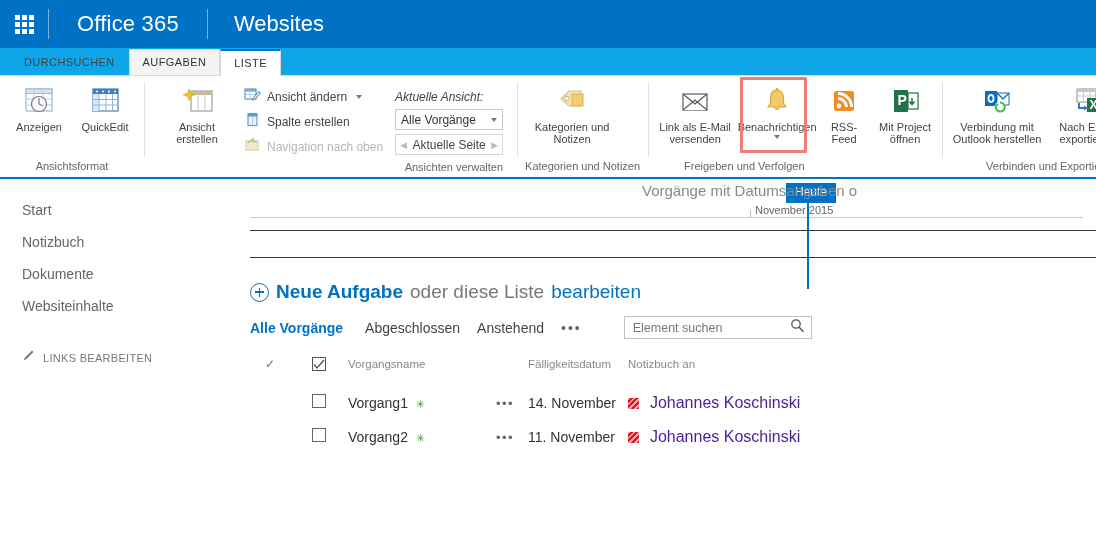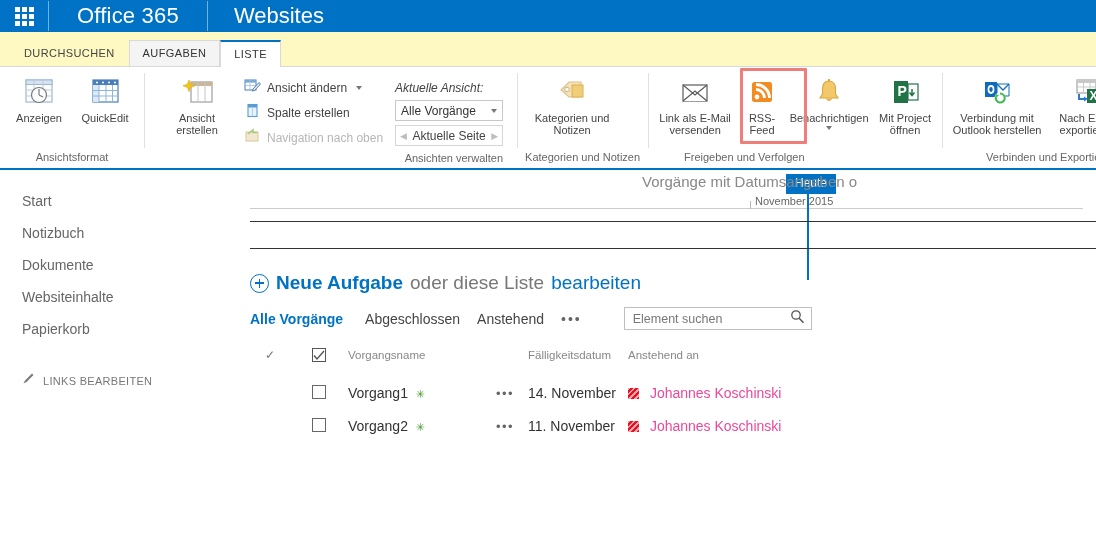--- a/index.html
+++ b/index.html
@@ -5,21 +5,21 @@
   * { box-sizing: border-box; margin: 0; padding: 0; }
   html, body {
     width: 1096px; height: 544px;
     background: #fff;
     font-family: "Liberation Sans", sans-serif;
     overflow: hidden;
   }
 
   
   .suitebar {
-    height: 32px; background: #0072C6;
+    height: 48px; background: #0072C6;
     display: flex; align-items: center; color: #fff;
   }
   .waffle {
     width: 48px; height: 48px;
     display: flex; align-items: center; justify-content: center;
     cursor: pointer;
   }
   .waffle-grid {
     display: grid; grid-template-columns: repeat(3, 5px);
     grid-template-rows: repeat(3, 5px); gap: 2px;
@@ -29,21 +29,21 @@
   .suite-brand {
     font-size: 22px; font-weight: 300; letter-spacing: .2px;
     padding: 0 28px; white-space: nowrap;
   }
   .suite-site {
     font-size: 22px; font-weight: 300; padding: 0 26px; white-space: nowrap;
   }
 
   
   .ribbon-tabs {
-    height: 35px; background: #fef9c3;
+    height: 28px; background: #0ea5e9;
     display: flex; align-items: flex-end;
     border-bottom: 1px solid #d9d9d9;
     padding-left: 10px; position: relative; z-index: 3;
   }
   .rtab {
     font-size: 11px; color: #444; letter-spacing: .4px;
     padding: 5px 13px 5px; cursor: pointer;
     border: 1px solid transparent; border-bottom: none;
     background: transparent; line-height: 15px;
   }
@@ -237,21 +237,21 @@
     cursor: pointer; position: relative;
   }
   .tick { color: #777; font-size: 12px; }
   .new-badge { color: #4a9b2f; font-size: 11px; margin-left: 4px; }
   .row-ell { color: #666; font-size: 13px; letter-spacing: 1.5px; cursor: pointer; }
   .presence {
     width: 11px; height: 11px; display: inline-block; margin-right: 7px;
     background: repeating-linear-gradient(-45deg,#e81123 0 2px,#f4a3a8 2px 4px);
     vertical-align: -1px;
   }
-  .person { color: #ec4899; font-size: 14px; cursor: pointer; }
+  .person { color: #4c1d95; font-size: 16px; cursor: pointer; }
   .due { font-size: 14px; color: #333; }
 </style>
 </head>
 <body>
 
 <div class="suitebar">
   <div class="waffle">
     <div class="waffle-grid">
       <i></i>
         <i></i>
@@ -408,41 +408,41 @@
       <div class="btn-lg w80">
         <span class="ico">
           <svg width="36" height="30" viewBox="0 0 36 30">
             <rect x="6" y="8" width="24" height="16" fill="#fff" stroke="#5b5b5b" stroke-width="1.2"></rect>
             <path d="M6 24 L18 14 L30 24" fill="#fff" stroke="#5b5b5b" stroke-width="1.2"></path>
             <path d="M6 8 L18 18 L30 8" fill="none" stroke="#5b5b5b" stroke-width="1.2"></path>
           </svg>
         </span>
         <span class="lbl">Link als E-Mail versenden</span>
       </div>
+      <div class="btn-lg w80">
+        <span class="ico">
+          <svg width="30" height="30" viewBox="0 0 30 30">
+            <path d="M15 4 C10.5 4 8.5 7.5 8.5 12 L8.5 17 L6 21 L24 21 L21.5 17 L21.5 12 C21.5 7.5 19.5 4 15 4 Z" fill="#f3c86a" stroke="#d9a83f" stroke-width="1.1"></path>
+            <path d="M12.5 21.5 C12.8 24 17.2 24 17.5 21.5" fill="#e8b552" stroke="#d9a83f" stroke-width="1"></path>
+            <rect x="13.8" y="2" width="2.4" height="2.6" rx="1" fill="#d9a83f"></rect>
+          </svg>
+        </span>
+        <span class="lbl">Benachrichtigen</span>
+        <span class="caret-sm" style="margin:2px auto 0"></span>
+      </div>
       <div class="btn-lg" style="width:52px">
         <span class="ico">
           <svg width="28" height="28" viewBox="0 0 28 28">
             <rect x="4" y="4" width="20" height="20" rx="2.5" fill="#f28b22"></rect>
             <circle cx="9" cy="19" r="2.4" fill="#fff"></circle>
             <path d="M8 13 A7 7 0 0 1 15 20 L18 20 A10 10 0 0 0 8 10 Z" fill="#fff"></path>
             <path d="M8 8 A12 12 0 0 1 20 20 L23 20 A15 15 0 0 0 8 5 Z" fill="#fff"></path>
           </svg>
         </span>
         <span class="lbl">RSS-Feed</span>
-      </div>
-      <div class="btn-lg w80">
-        <span class="ico">
-          <svg width="30" height="30" viewBox="0 0 30 30">
-            <path d="M15 4 C10.5 4 8.5 7.5 8.5 12 L8.5 17 L6 21 L24 21 L21.5 17 L21.5 12 C21.5 7.5 19.5 4 15 4 Z" fill="#f3c86a" stroke="#d9a83f" stroke-width="1.1"></path>
-            <path d="M12.5 21.5 C12.8 24 17.2 24 17.5 21.5" fill="#e8b552" stroke="#d9a83f" stroke-width="1"></path>
-            <rect x="13.8" y="2" width="2.4" height="2.6" rx="1" fill="#d9a83f"></rect>
-          </svg>
-        </span>
-        <span class="lbl">Benachrichtigen</span>
-        <span class="caret-sm" style="margin:2px auto 0"></span>
       </div>
       <div class="btn-lg" style="width:62px;margin-left:4px">
         <span class="ico">
           <svg width="32" height="30" viewBox="0 0 32 30">
             <rect x="5" y="4" width="14" height="22" fill="#217346"></rect>
             <text x="8.5" y="19" font-family="Liberation Sans, sans-serif" font-size="14" font-weight="bold" fill="#fff">P</text>
             <rect x="19" y="7" width="10" height="16" fill="#fff" stroke="#217346" stroke-width="1.2"></rect>
             <path d="M23 12 L23 18 M20.5 15.5 L23 18.5 L25.5 15.5" stroke="#217346" stroke-width="1.5" fill="none"></path>
           </svg>
         </span>
@@ -493,21 +493,20 @@
   <div class="hl-box" style="left:740px; top:1px; width:67px; height:76px;"></div>
 </div>
 
 <div class="main">
 
   <div class="sidebar">
     <div class="nav-item">Start</div>
     <div class="nav-item">Notizbuch</div>
     <div class="nav-item">Dokumente</div>
     <div class="nav-item">Websiteinhalte</div>
-    <div class="nav-item">Papierkorb</div>
     <div class="edit-links">
       <span>
         <svg width="13" height="13" viewBox="0 0 13 13">
           <path d="M1.5 11.5 L3 8.5 L10 1.5 L11.5 3 L4.5 10 Z" fill="#7a7a7a"></path>
         </svg>
       </span>
       <span>LINKS BEARBEITEN</span>
     </div>
   </div>
 
@@ -557,21 +556,21 @@
             <th class="col-box">
               <span class="chk-hdr">
                 <svg width="12" height="11" viewBox="0 0 12 11">
                   <path d="M1 5.5 L4 9 L11 1" fill="none" stroke="#555" stroke-width="1.4"></path>
                 </svg>
               </span>
             </th>
             <th class="col-name">Vorgangsname</th>
             <th class="col-ell"></th>
             <th class="col-due">Fälligkeitsdatum</th>
-            <th>Anstehend an</th>
+            <th>Notizbuch an</th>
           </tr>
         </thead>
         <tbody>
           <tr>
             <td class="col-check"></td>
             <td class="col-box">
               <span class="chk"></span>
             </td>
             <td class="col-name">
               <span>Vorgang1</span>

